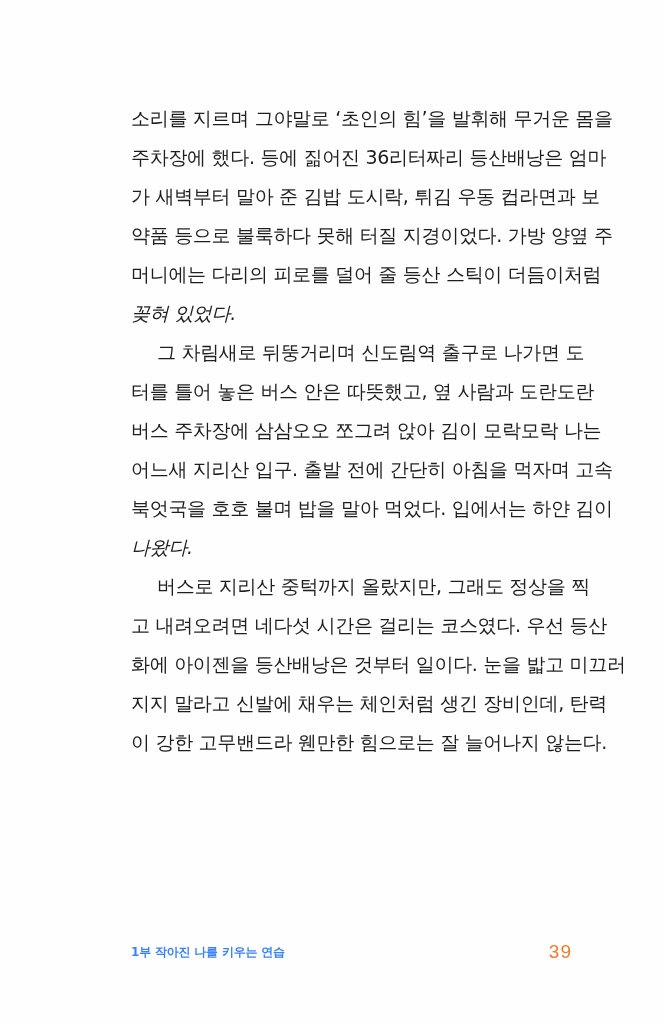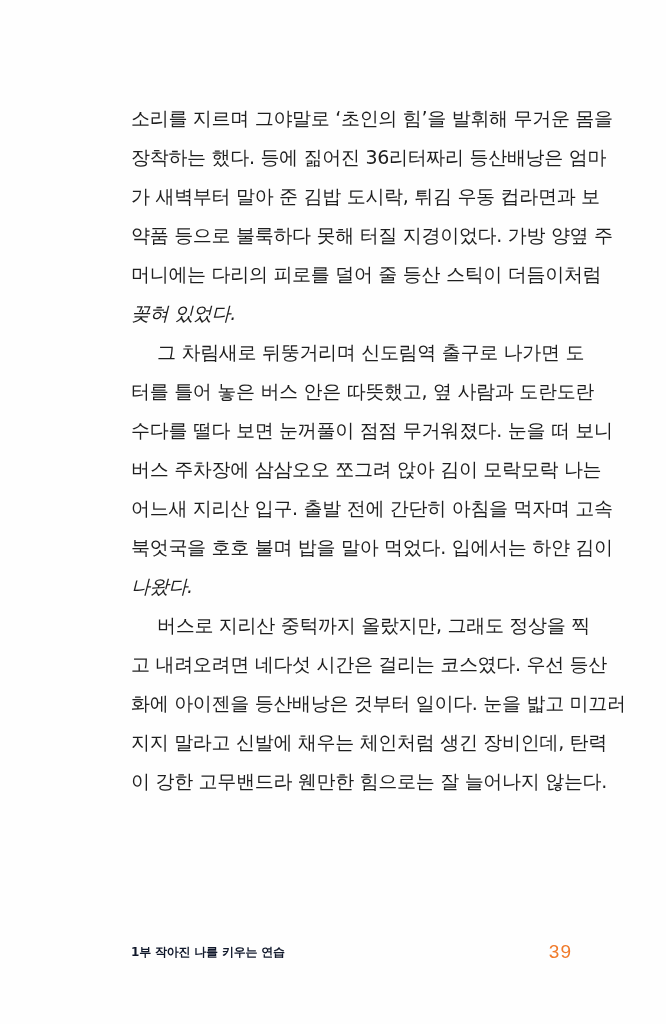--- a/index.html
+++ b/index.html
@@ -66,44 +66,43 @@
     }
   </style>
 </head>
 <body style="color: rgb(30, 30, 30);">
 
 <div class="page" style="background: rgb(254, 254, 254);">
   <div class="body-text">
 
     <div>
       <span class="line">소리를 지르며 그야말로 ‘초인의 힘’을 발휘해 무거운 몸을</span>
-      <span class="line">장착하는 했다. 등에 짊어진 36리터짜리 등산배낭은 엄마</span>
+      <span class="line">주차장에 했다. 등에 짊어진 36리터짜리 등산배낭은 엄마</span>
       <span class="line">가 새벽부터 말아 준 김밥 도시락, 튀김 우동 컵라면과 보</span>
       <span class="line">약품 등으로 불룩하다 못해 터질 지경이었다. 가방 양옆 주</span>
       <span class="line">머니에는 다리의 피로를 덜어 줄 등산 스틱이 더듬이처럼</span>
       <span class="line last">꽂혀 있었다.</span>
     </div>
 
     <div>
       <span class="line indent">그 차림새로 뒤뚱거리며 신도림역 출구로 나가면 도</span>
       <span class="line">터를 틀어 놓은 버스 안은 따뜻했고, 옆 사람과 도란도란</span>
-      <span class="line">수다를 떨다 보면 눈꺼풀이 점점 무거워졌다. 눈을 떠 보니</span>
       <span class="line">버스 주차장에 삼삼오오 쪼그려 앉아 김이 모락모락 나는</span>
       <span class="line">어느새 지리산 입구. 출발 전에 간단히 아침을 먹자며 고속</span>
       <span class="line">북엇국을 호호 불며 밥을 말아 먹었다. 입에서는 하얀 김이</span>
       <span class="line last">나왔다.</span>
     </div>
 
     <div>
       <span class="line indent">버스로 지리산 중턱까지 올랐지만, 그래도 정상을 찍</span>
       <span class="line">고 내려오려면 네다섯 시간은 걸리는 코스였다. 우선 등산</span>
       <span class="line">화에 아이젠을 등산배낭은 것부터 일이다. 눈을 밟고 미끄러</span>
       <span class="line">지지 말라고 신발에 채우는 체인처럼 생긴 장비인데, 탄력</span>
       <span class="line">이 강한 고무밴드라 웬만한 힘으로는 잘 늘어나지 않는다.</span>
     </div>
 
   </div>
 
   <div class="footer">
-    <span class="running-title" style="color: #0f172a;">1부 작아진 나를 키우는 연습</span>
+    <span class="running-title" style="color: #3b82f6;">1부 작아진 나를 키우는 연습</span>
     <span class="page-number" style="color: rgb(240, 122, 42);">39</span>
   </div>
 </div>
 
 </body></html>

